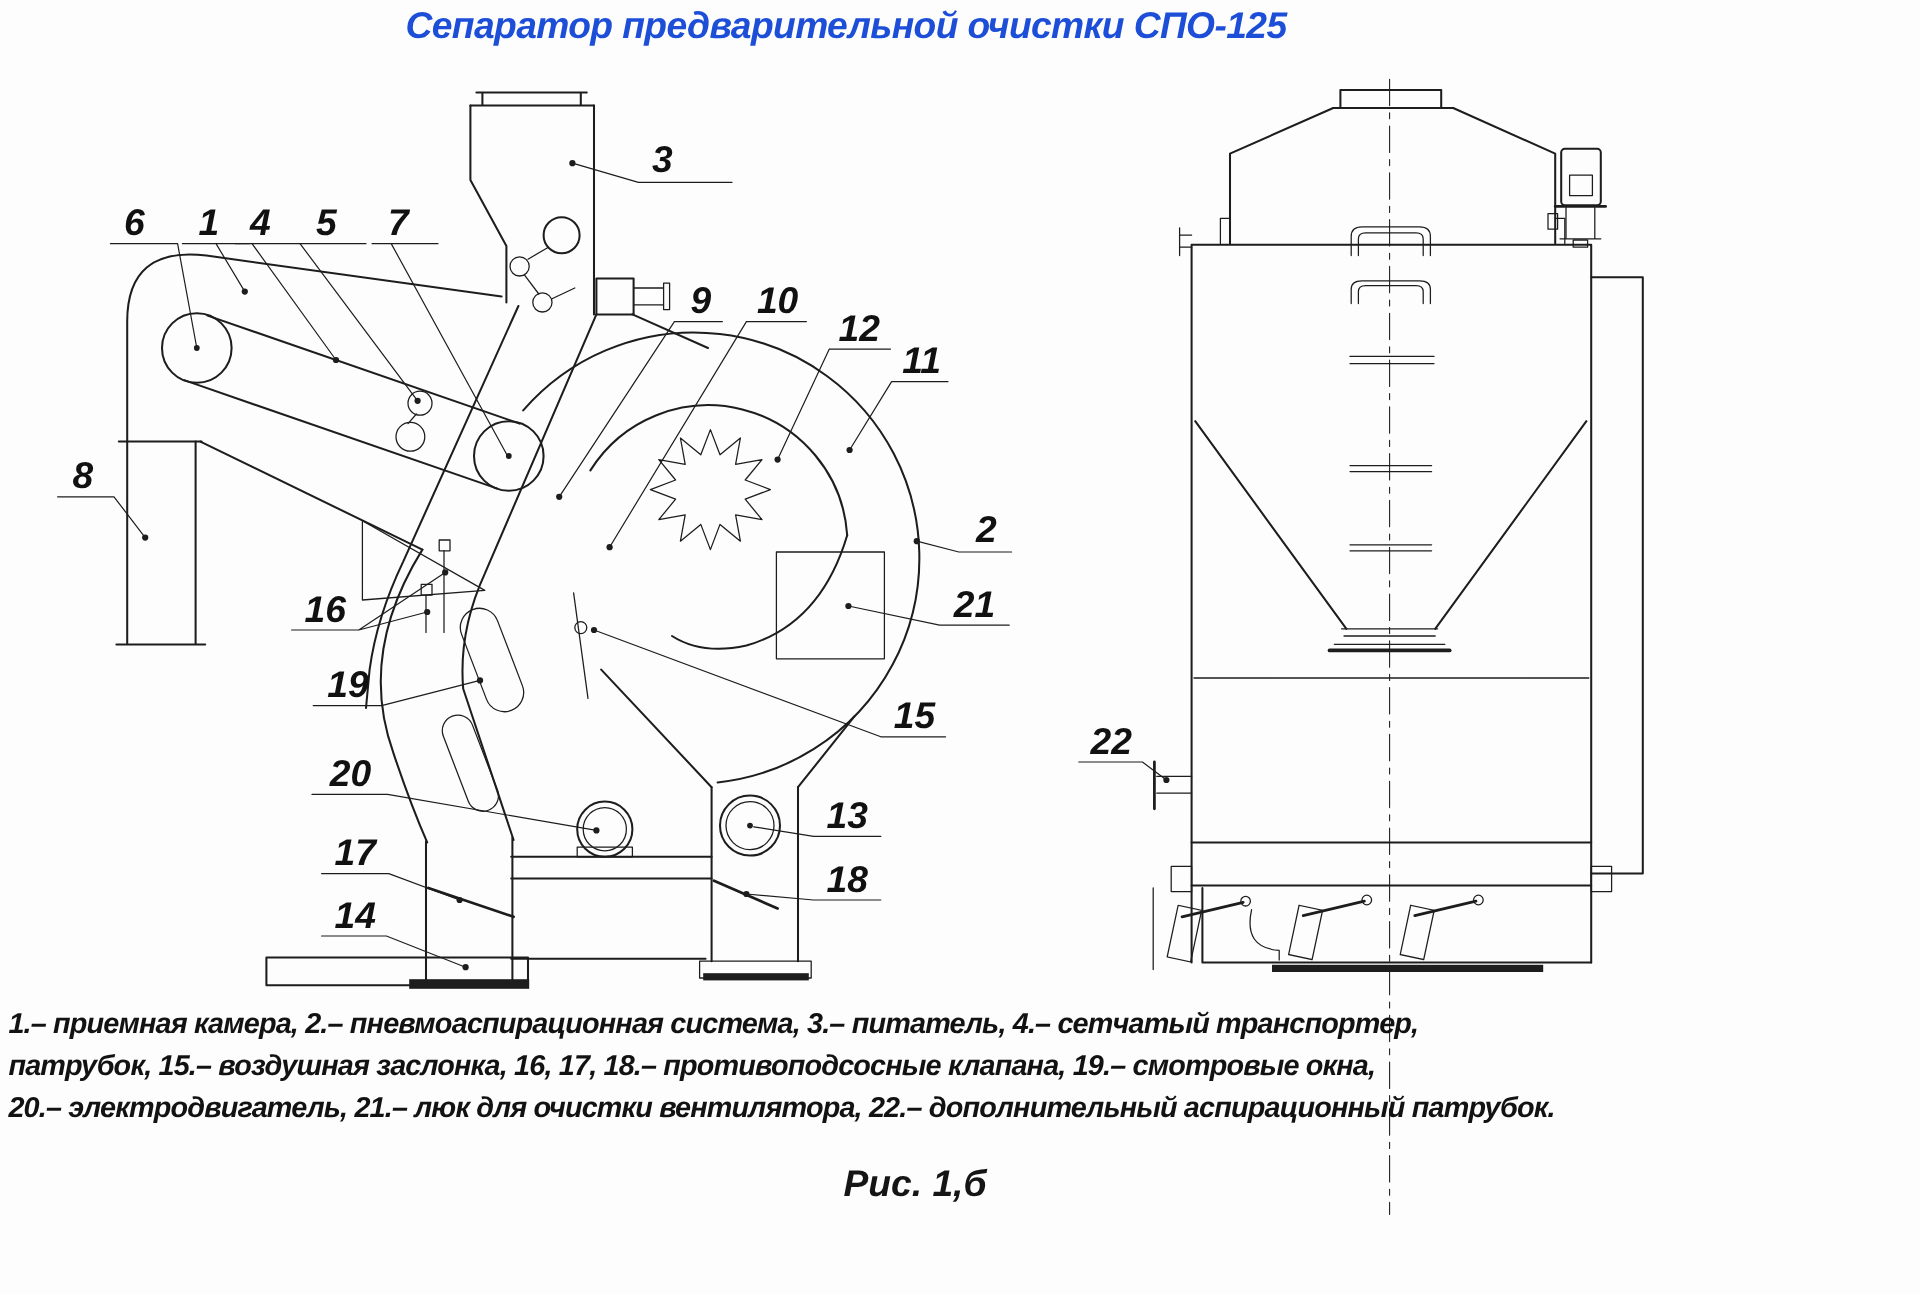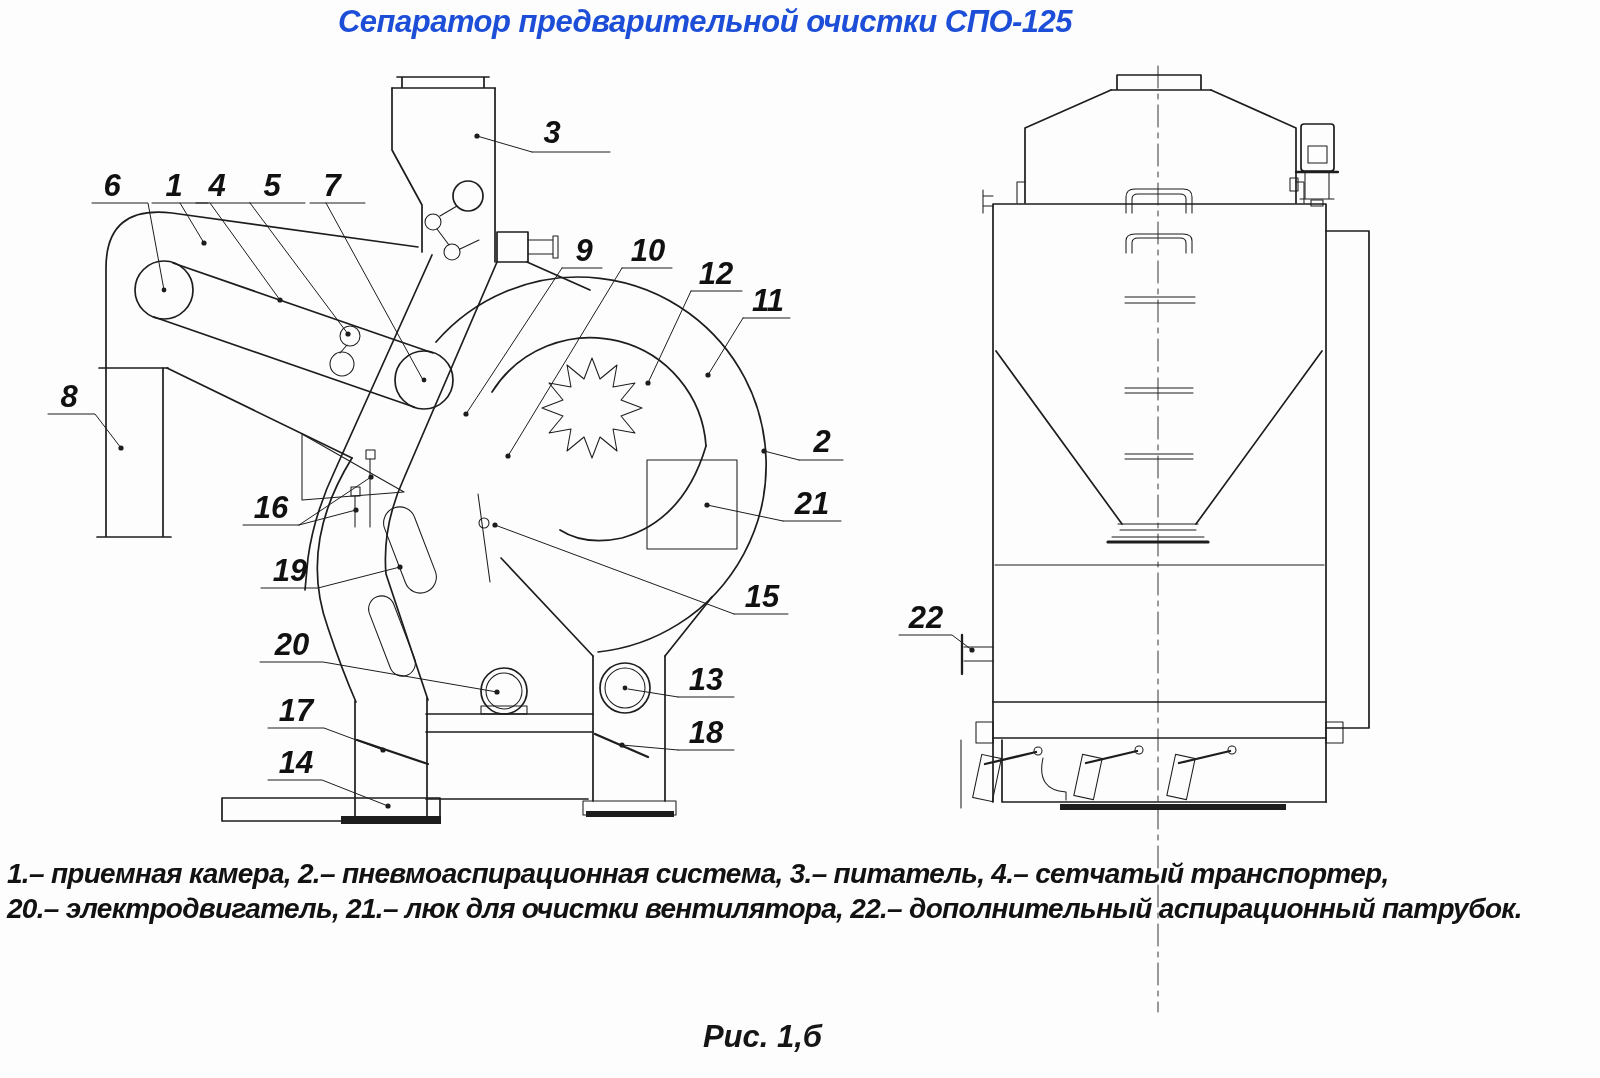--- a/index.html
+++ b/index.html
@@ -2,24 +2,24 @@
 <html style="--line: #1d1d1d;"><head>
 <meta charset="utf-8">
 <style>
   :root{ --line:#1d1d1d; }
   html,body{ margin:0; padding:0; }
   body{ width:1600px; height:1078px; font-family:"Liberation Sans",sans-serif; }
   .stage{ position:relative; width:1600px; height:1078px; background:#fdfdfd; overflow:hidden; }
   .drawing{ position:absolute; left:0; top:0; }
   .title{ position:absolute; top:4px; left:0; width:1410px; text-align:center;
           font-size:31px; font-style:italic; font-weight:600; letter-spacing:-0.5px; color:#1d4ed8; }
-  .legend{ position:absolute; left:7px; top:856px; color:#121212;
-           font-size:28px; font-style:italic; font-weight:600; letter-spacing:-0.7px;
+  .legend{ position:absolute; left:7px; top:836px; color:#121212;
+           font-size:24px; font-style:italic; font-weight:600; letter-spacing:-0.7px;
            line-height:35px; white-space:nowrap; }
-  .caption{ position:absolute; top:1019px; left:0; width:1525px; text-align:center;
+  .caption{ position:absolute; top:969px; left:0; width:1525px; text-align:center;
             font-size:31px; font-style:italic; font-weight:600; color:#151515; }
   svg .s *{ fill:none; stroke:var(--line); stroke-width:1.7; stroke-linecap:round; stroke-linejoin:round; }
   svg .thin{ stroke-width:1.05 !important; }
   svg .mid{ stroke-width:2.3 !important; }
   svg .thick{ stroke-width:3.2 !important; }
   svg .leader{ stroke-width:1 !important; }
   svg .dot{ fill:var(--line) !important; stroke:none !important; }
   svg .fillدark, svg .filldark{ fill:var(--line) !important; stroke:none !important; }
   svg .cl{ stroke-dasharray:22 6 5 6; stroke-width:0.9 !important; }
   svg text.co{ font-family:"Liberation Sans",sans-serif; font-style:italic; font-weight:600;
@@ -268,17 +268,18 @@
       <text class="co" x="706" y="690">13</text>
       <text class="co" x="706" y="743">18</text>
       <text class="co" x="926" y="628">22</text>
     </g>
   </svg>
 
   <div class="title">Сепаратор предварительной очистки СПО-125</div>
 
   <div class="legend">
     <div>1.– приемная камера, 2.– пневмоаспирационная система, 3.– питатель, 4.– сетчатый транспортер,</div>
+    <div>патрубок, 15.– воздушная заслонка, 16, 17, 18.– противоподсосные клапана, 19.– смотровые окна,</div>
     <div>20.– электродвигатель, 21.– люк для очистки вентилятора, 22.– дополнительный аспирационный патрубок.</div>
   </div>
 
   <div class="caption">Рис. 1,б</div>
 </div>
 
 </body></html>

